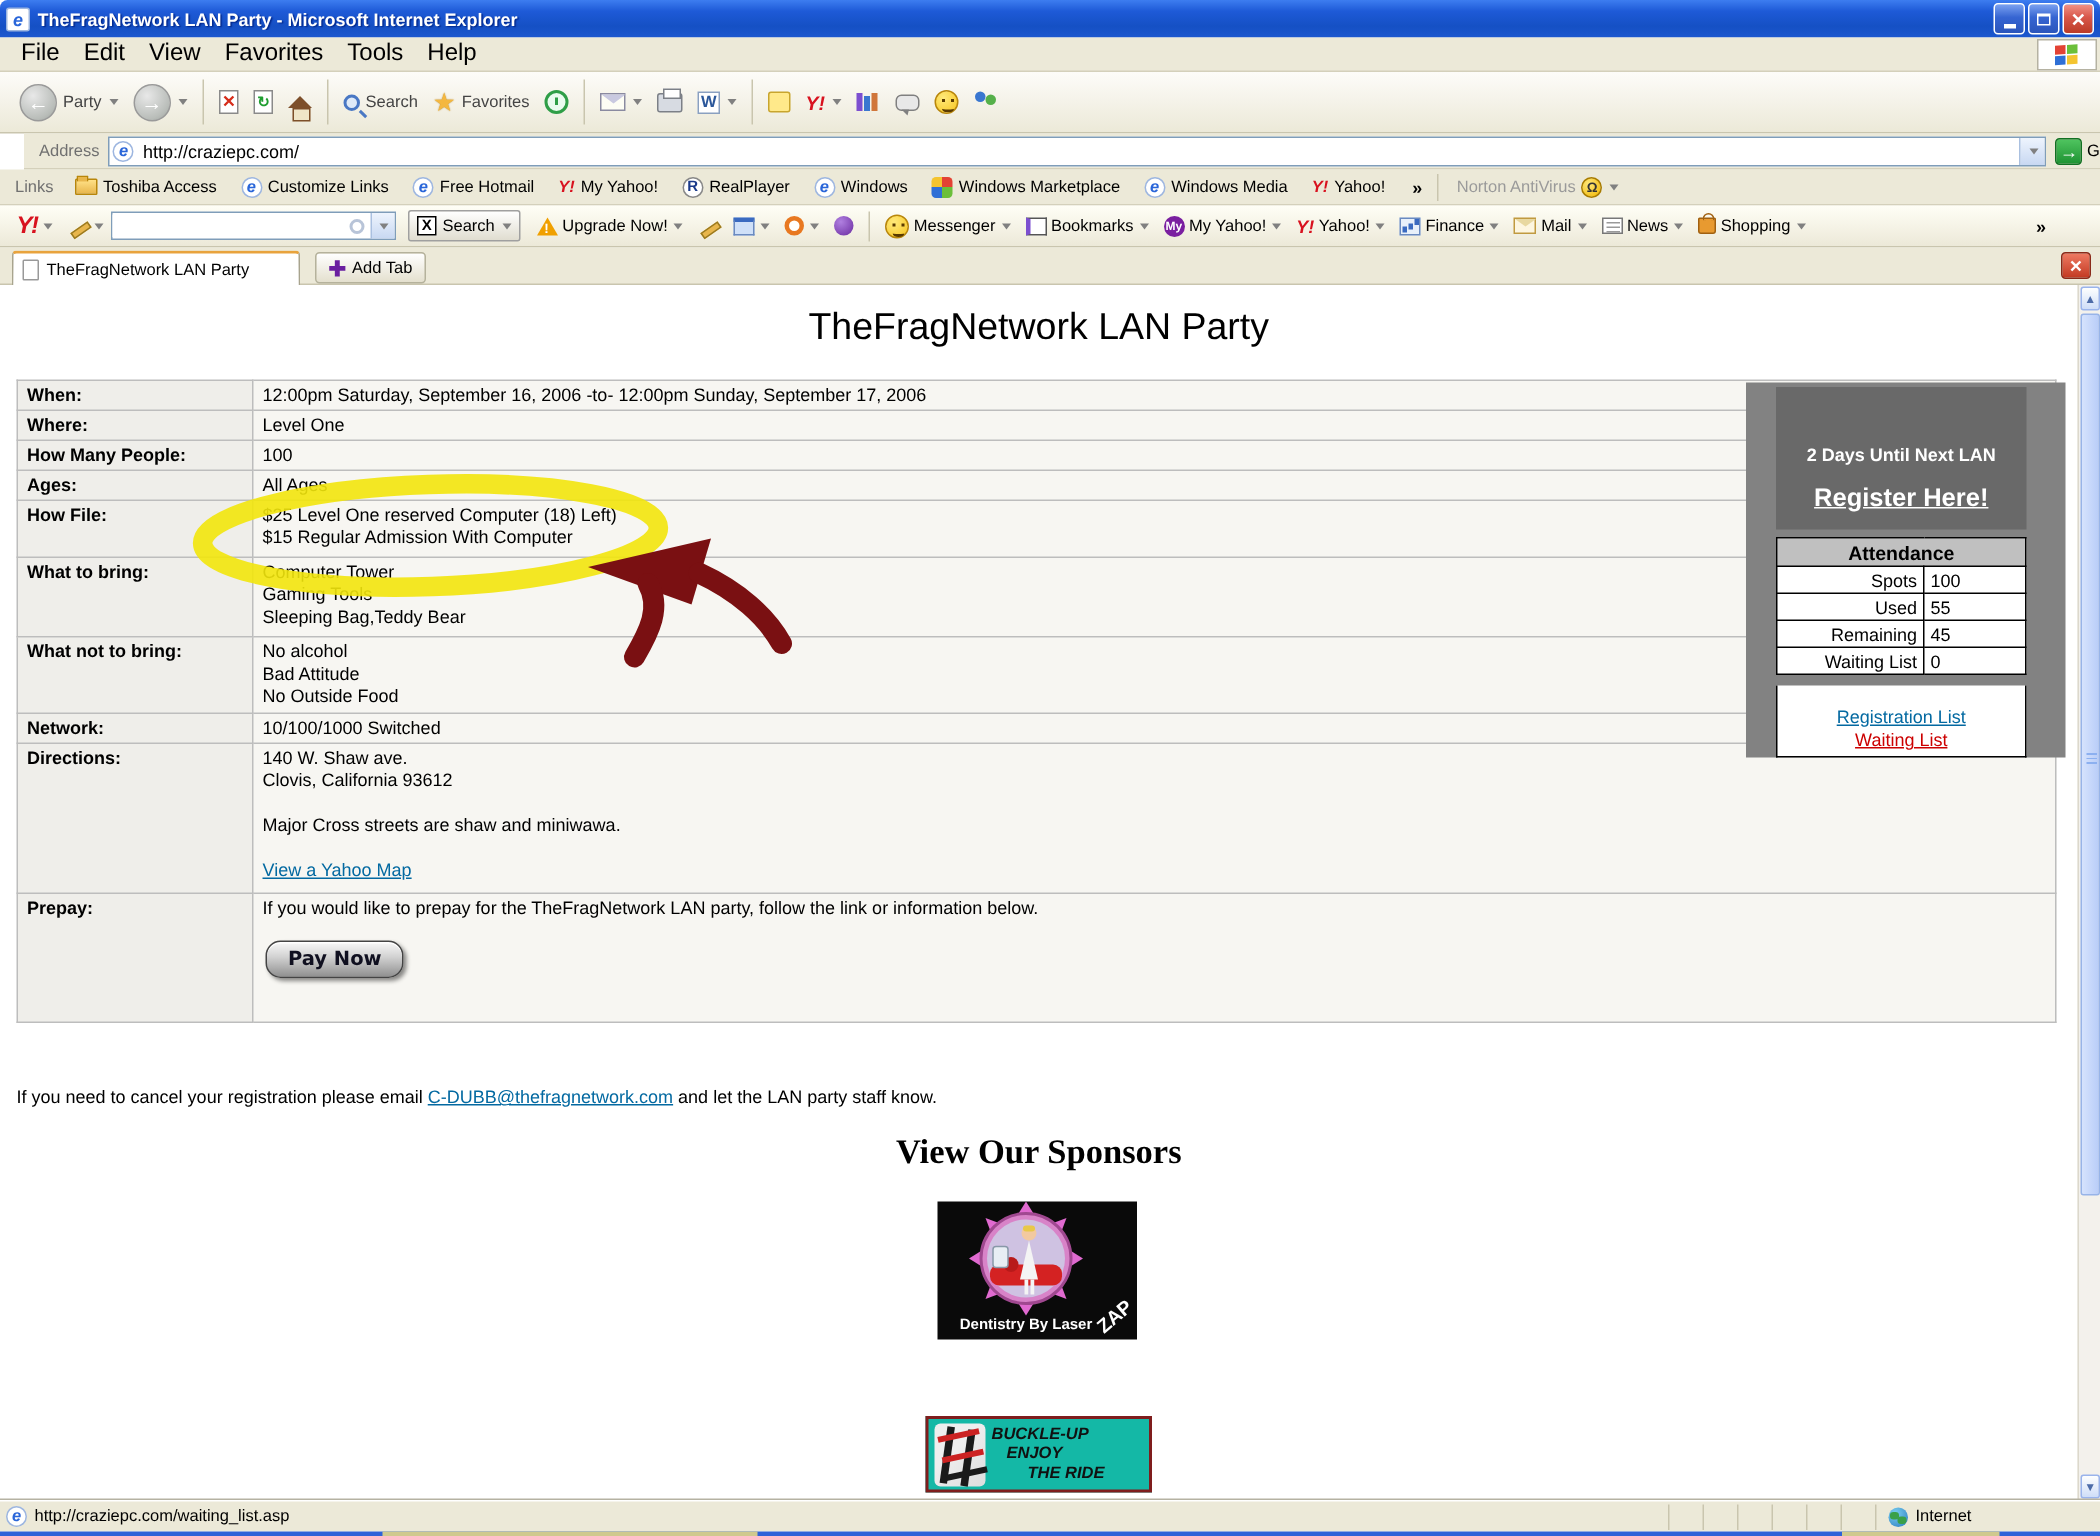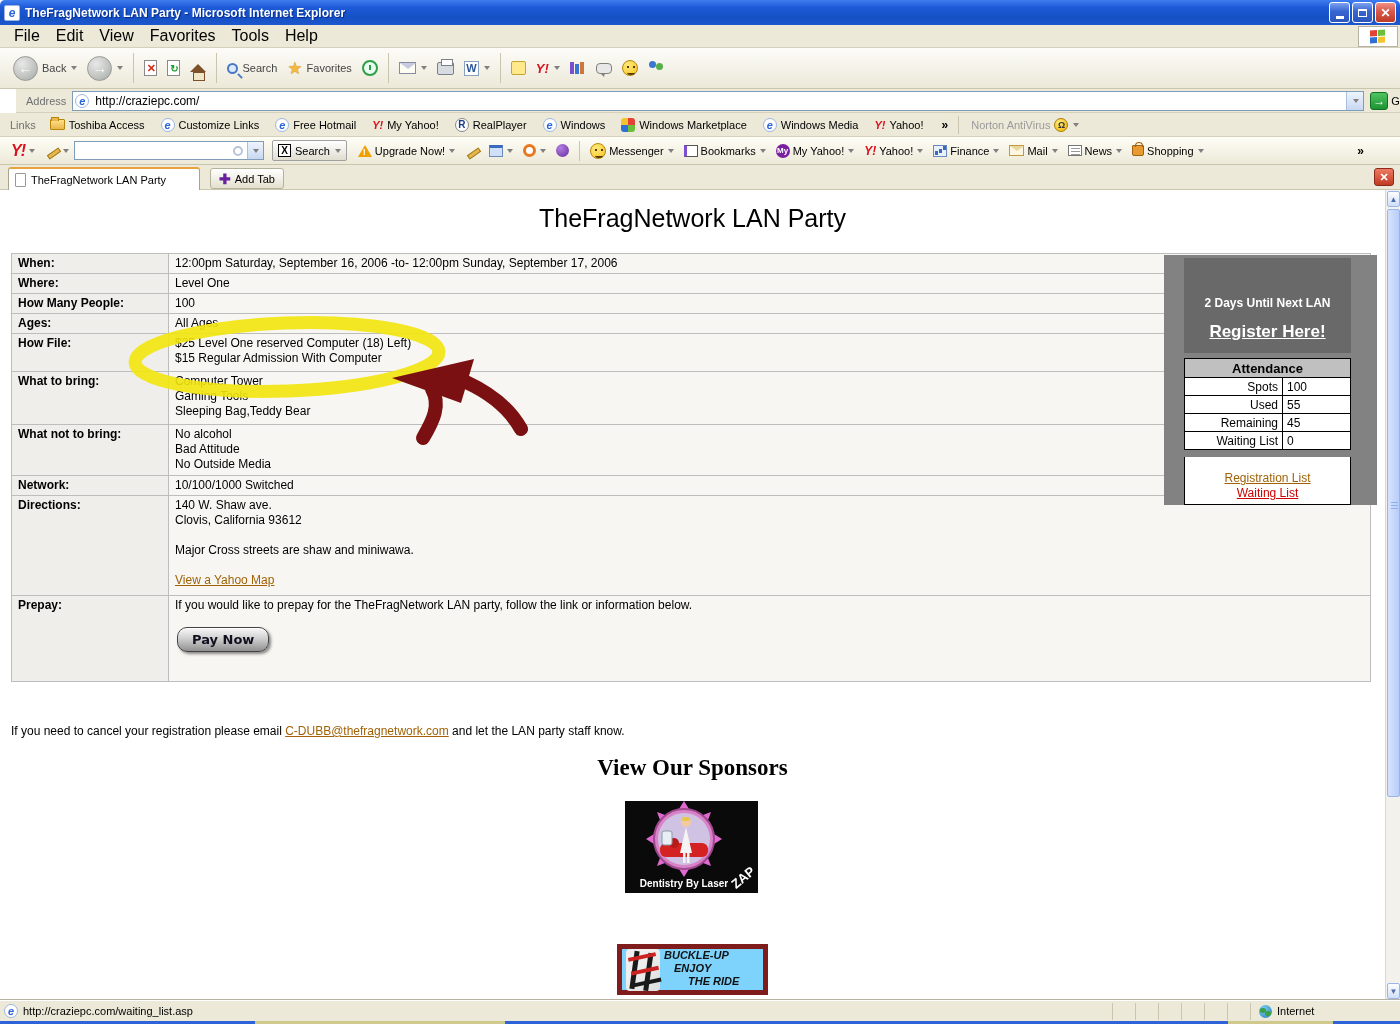--- a/index.html
+++ b/index.html
@@ -144,21 +144,21 @@
 
   
   .content { position:absolute; top:190px; left:0; width:1385px; height:810px; background:#fff; overflow:hidden; }
   .page-heading { position:absolute; top:14px; left:0; width:100%; text-align:center; font-size:25px; font-weight:400; color:#000; margin:0;}
 
   table.info { position:absolute; left:11px; top:63px; border-collapse:collapse; width:1360px; table-layout:fixed; }
   table.info td { border:1px solid #bdbdbd; font-size:12px; padding:2px 6px; vertical-align:top; }
   td.lbl { width:157px; background:#efeeea; font-weight:bold; }
   td.val { background:#f7f6f2; }
   .line { min-height:15px; line-height:15px; }
-  a.plain-link { color:#a16207; text-decoration:underline; }
+  a.plain-link { color:#0369a1; text-decoration:underline; }
   a.red-link { color:#cc0000; text-decoration:underline; }
   .pay-btn { margin-top:14px; margin-left:2px; padding:4px 14px; font-size:13px; font-weight:bold; color:#101020;
     font-family:"DejaVu Sans",sans-serif;
     border:1px solid #444; border-radius:10px;
     background:linear-gradient(180deg,#f8f8f8,#d0d0d0 45%,#909090);
     box-shadow:inset 0 1px 0 #fff, 2px 2px 3px rgba(0,0,0,.45); }
 
   
   .sidebar { position:absolute; left:1164px; top:65px; width:213px; height:250px; background:#828282; }
   .side-dark { position:absolute; left:20px; top:3px; width:167px; height:95px; background:#696969; color:#fff; text-align:center; }
@@ -174,21 +174,21 @@
   
   .anno { position:absolute; left:0; top:0; width:1385px; height:810px; pointer-events:none; }
 
   
   .cancel-line { position:absolute; left:11px; top:534px; font-size:12px; }
   .sponsors-heading { position:absolute; left:0; top:565px; width:100%; text-align:center;
     font-family:"Liberation Serif",serif; font-weight:bold; font-size:23px; margin:0;}
   .sponsor1 { position:absolute; left:625px; top:611px; width:133px; height:92px; background:#0a0a0a; overflow:hidden;}
   .sponsor1 .cap { position:absolute; left:0; bottom:4px; width:118px; text-align:center; color:#fff; font-size:10px; font-weight:bold;}
   .sponsor1 .zap { position:absolute; right:2px; bottom:8px; color:#fff; font-size:13px; font-weight:bold; transform:rotate(-40deg);}
-  .sponsor2 { position:absolute; left:617px; top:754px; width:151px; height:51px; background:#7dd3fc; border:5px solid #7f1d1d; display:flex; align-items:flex-start;}
+  .sponsor2 { position:absolute; left:617px; top:754px; width:151px; height:51px; background:#14b8a6; border:2px solid #7f1d1d; display:flex; align-items:center;}
   .harness { width:34px; height:42px; margin-left:4px; position:relative; background:linear-gradient(135deg,#eee 40%,#ddd); border-radius:4px;}
   .harness::before{content:""; position:absolute; left:6px; top:2px; width:5px; height:38px; background:#1a1a1a; transform:rotate(8deg); box-shadow:14px 0 0 #1a1a1a;}
   .harness::after{content:""; position:absolute; left:2px; top:6px; width:28px; height:4px; background:#cc2222; transform:rotate(-12deg); box-shadow:0 14px 0 #cc2222, 0 26px 0 #1a1a1a;}
   .buckle-text { flex:1; font-size:11px; font-weight:bold; font-style:italic; color:#111; line-height:13px; padding-left:4px;}
   .buckle-text .l2 { padding-left:10px; } .buckle-text .l3 { padding-left:24px; }
 
   
   .vscroll { position:absolute; right:0; top:190px; width:15px; height:810px; background:#f3f1ec; border-left:1px solid #dcd8cc;}
   .sc-btn { position:absolute; left:1px; width:13px; height:16px; border:1px solid #9ab4ec; border-radius:2px;
     background:linear-gradient(180deg,#fdfefe,#cfdef8); color:#4d6ca8; font-size:8px; display:flex; align-items:center; justify-content:center;}
@@ -240,21 +240,21 @@
         <i></i>
         <i></i>
         <i></i>
       </span>
   </span>
 </div>
 
 <div class="toolbar">
   <span class="tb-btn">
     <span class="nav-circle">←</span>
-    <span>Back</span>
+    <span>Party</span>
     <span class="caret"></span>
   </span>
   <span class="tb-btn">
     <span class="nav-circle">→</span>
     <span class="caret"></span>
   </span>
   <span class="tb-sep"></span>
   <span class="tb-btn">
       <span class="page-ic">
         <span class="stop-x">✕</span>
@@ -518,21 +518,21 @@
         <div class="line">Computer Tower</div>
         <div class="line">Gaming Tools</div>
         <div class="line">Sleeping Bag,Teddy Bear</div>
       </td>
     </tr>
     <tr>
       <td class="lbl" style="height:51px;">What not to bring:</td>
       <td class="val">
         <div class="line">No alcohol</div>
         <div class="line">Bad Attitude</div>
-        <div class="line">No Outside Media</div>
+        <div class="line">No Outside Food</div>
       </td>
     </tr>
     <tr>
       <td class="lbl">Network:</td>
       <td class="val">
             <div class="line">10/100/1000 Switched</div>
           </td>
     </tr>
     <tr>
       <td class="lbl" style="height:100px;">Directions:</td>

